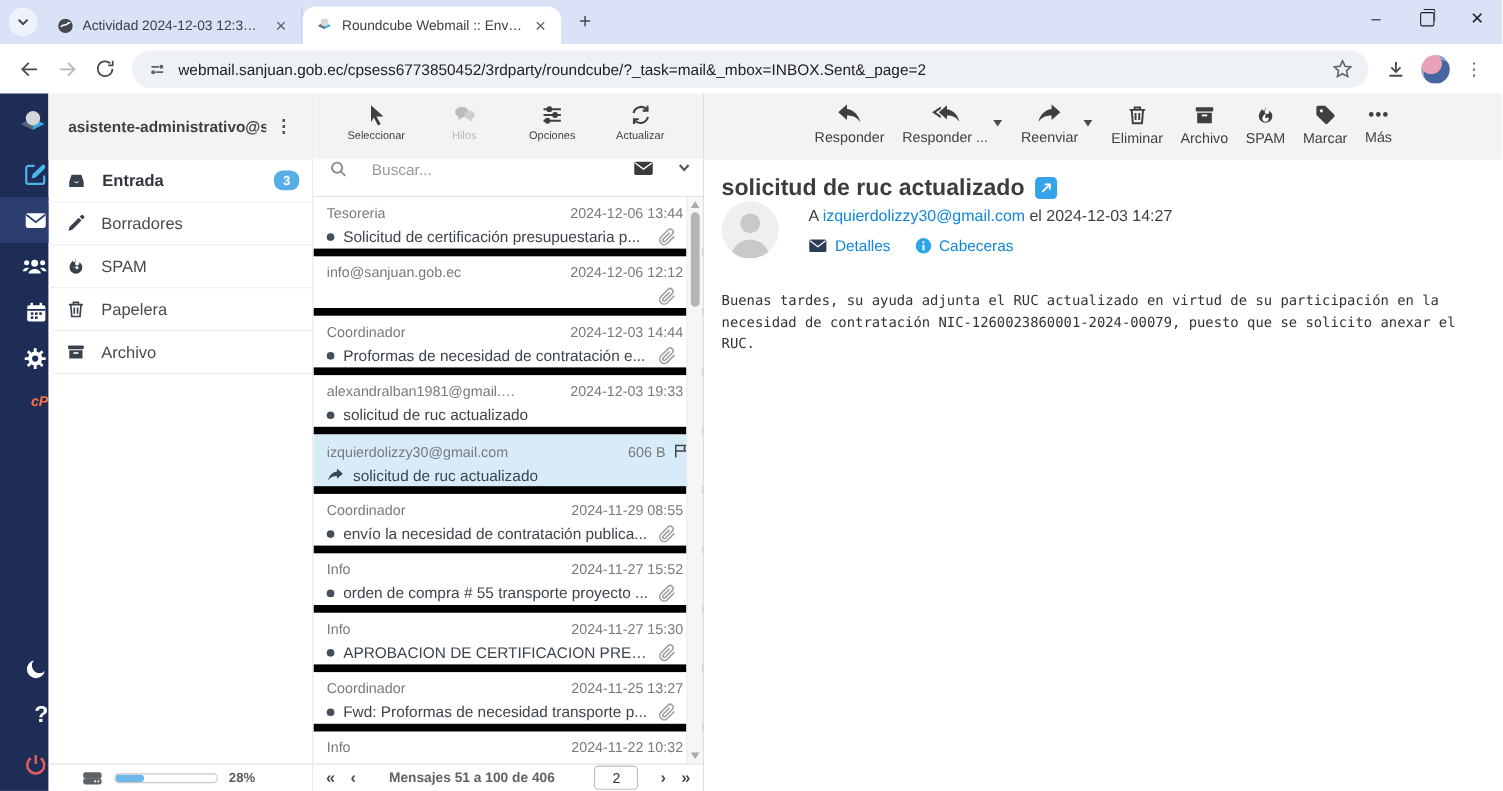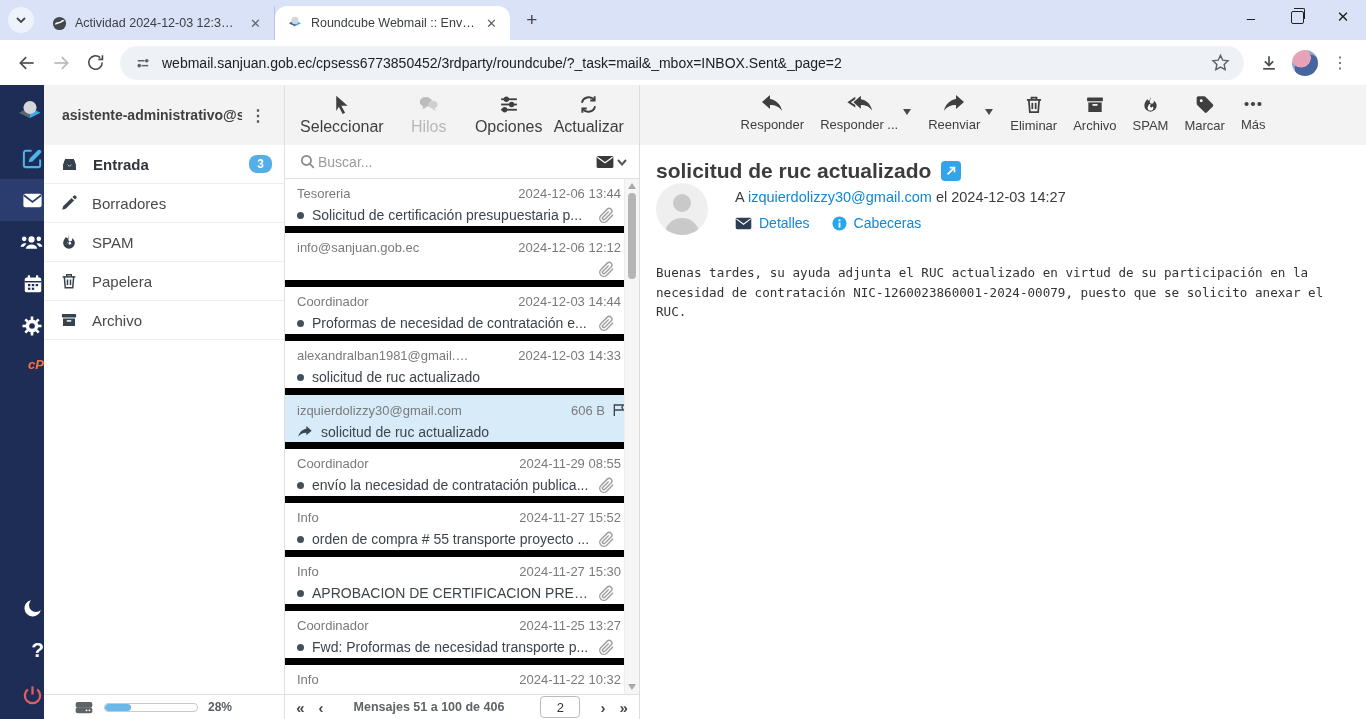--- a/index.html
+++ b/index.html
@@ -47,23 +47,23 @@
   .folder.sel{background:#e7f3fc;}
   .badge{background:#55aee6;color:#fff;font-size:12px;font-weight:bold;border-radius:8px;padding:2px 8px;}
   .quota{height:24px;border-top:1px solid #e0e0e0;display:flex;align-items:center;gap:10px;padding:0 14px 0 30px;}
   .qbar{width:92px;height:7px;border:1px solid #c9c9c9;border-radius:4px;background:#fff;overflow:hidden;}
   .qfill{width:28%;height:100%;background:#6cb8e8;border-radius:4px;}
   .qpct{font-size:12px;font-weight:bold;color:#5a5f63;}
 
   .listcol{width:355px;border-right:1px solid #ddd;display:flex;flex-direction:column;flex-shrink:0;box-sizing:border-box;background:#fff;}
   .listbar{height:60px;background:#f3f3f3;display:flex;align-items:flex-start;justify-content:center;gap:10px;padding-top:9px;box-sizing:border-box;}
   .tbtn{display:flex;flex-direction:column;align-items:center;gap:3px;min-width:70px;}
-  .tbtn .tlbl{font-size:16px;color:#3f3f3f;}
+  .tbtn .tlbl{font-size:10px;color:#3f3f3f;}
   .tbtn.disabled .tlbl{color:#b7b7b7;}
-  .searchrow{height:33px;border-bottom:1px solid #e2e2e2;display:flex;align-items:center;gap:0;padding:0 10px 0 14px;background:#fff;}
+  .searchrow{height:33px;border-bottom:1px solid #e2e2e2;display:flex;align-items:flex-start;gap:20px;padding:0 10px 0 14px;background:#fff;}
   .searchrow input{flex:1;border:0;outline:none;font-size:14px;color:#333;background:transparent;font-family:"Liberation Sans",sans-serif;}
   .searchrow input::placeholder{color:#9b9b9b;}
   .msglist{flex:1;overflow:hidden;position:relative;}
   .msg{height:54px;box-sizing:border-box;border-bottom:7px solid #000000;padding:7px 44px 0 12px;position:relative;}
   .msg.sel{background:#d7ebf9;}
   .mline1{display:flex;justify-content:space-between;align-items:center;}
   .msender{font-size:13px;color:#7a7a7a;white-space:nowrap;overflow:hidden;text-overflow:ellipsis;max-width:195px;}
   .mdate{font-size:13px;color:#7a7a7a;white-space:nowrap;display:flex;align-items:center;gap:6px;margin-right:-26px;margin-left:48px;}
   .mline2{display:flex;align-items:center;gap:8px;margin-top:6px;}
   .dot{width:7px;height:7px;border-radius:50%;background:#43505b;flex-shrink:0;}
@@ -406,21 +406,21 @@
               <span class="msubject">Proformas de necesidad de contratación e...</span>
             </div>
           <svg class="clip" width="17" height="17" viewBox="0 0 24 24" fill="none" stroke="#9e9e9e" stroke-width="2">
               <path d="M21.2 11.1l-8.9 8.9a5.7 5.7 0 0 1-8.1-8.1l8.9-8.9a3.8 3.8 0 0 1 5.4 5.4l-8.9 8.9a1.9 1.9 0 0 1-2.7-2.7l8.2-8.2"></path>
             </svg>
         </div>
 
         <div class="msg">
           <div class="mline1">
               <span class="msender">alexandralban1981@gmail.c...</span>
-              <span class="mdate">2024-12-03 14:33</span>
+              <span class="mdate">2024-12-03 19:33</span>
             </div>
           <div class="mline2">
               <span class="dot"></span>
               <span class="msubject">solicitud de ruc actualizado</span>
             </div>
         </div>
 
         <div class="msg sel">
           <div class="mline1">
               <span class="msender">izquierdolizzy30@gmail.com</span>

